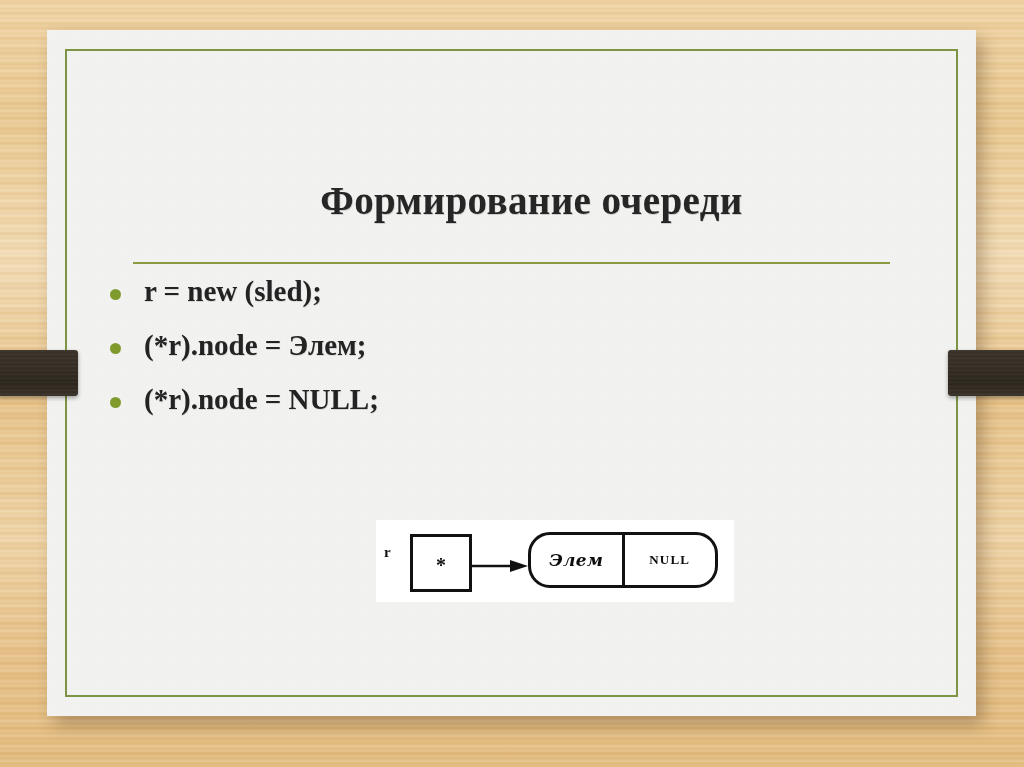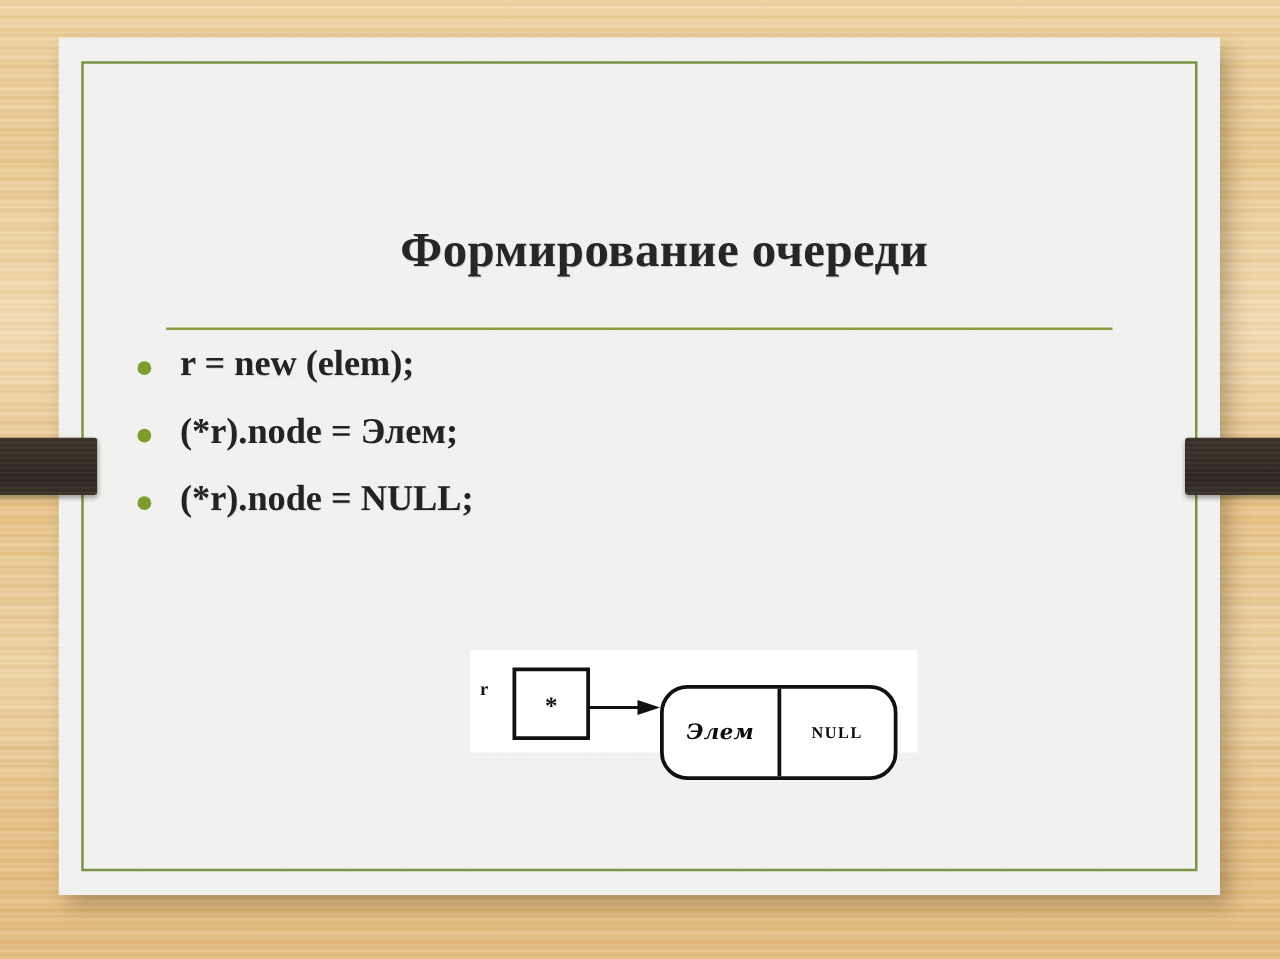--- a/index.html
+++ b/index.html
@@ -181,23 +181,23 @@
     justify-content: center;
   }
   #dia-box-ptr {
     left: 34px;
     top: 14px;
     width: 62px;
     height: 58px;
   }
   #dia-box-node {
     left: 152px;
-    top: 28px;
+    top: 12px;
     width: 190px;
-    height: 76px;
+    height: 56px;
     padding: 0;
     border-radius: 22px;
   }
   .dia-cell {
     flex: 1 1 0;
     height: 100%;
     display: flex;
     align-items: center;
     justify-content: center;
     box-sizing: border-box;
@@ -245,21 +245,21 @@
 
     <div id="slide-title">Формирование очереди</div>
 
     <div id="title-rule"></div>
 
     <div id="bullet-list">
 
 
       <div class="bullet-row">
         <span class="bullet-dot"></span>
-        <span class="bullet-text">r = new (elem);</span>
+        <span class="bullet-text">r = new (sled);</span>
       </div>
 
       <div class="bullet-row">
         <span class="bullet-dot"></span>
         <span class="bullet-text">(*r).node = Элем;</span>
       </div>
 
       <div class="bullet-row">
         <span class="bullet-dot"></span>
         <span class="bullet-text">(*r).node = NULL;</span>

